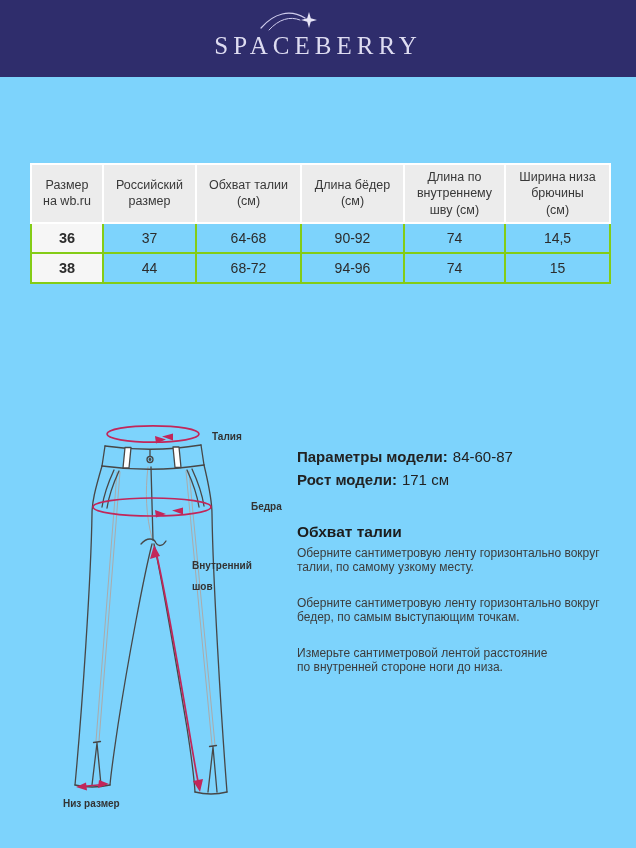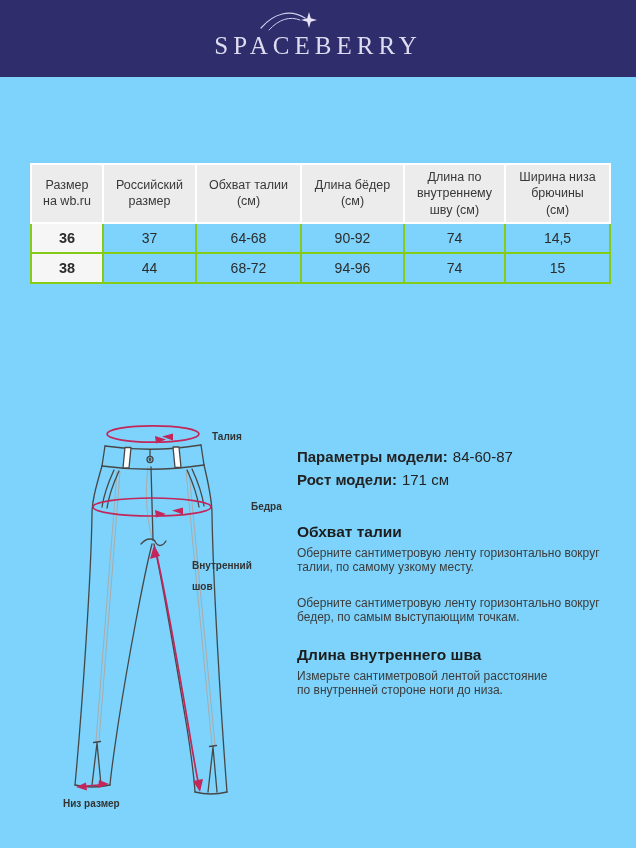--- a/index.html
+++ b/index.html
@@ -193,19 +193,18 @@
     <div class="msec first">
       <h3>Обхват талии</h3>
       <p>Оберните сантиметровую ленту горизонтально вокруг
 талии, по самому узкому месту.</p>
     </div>
     <div class="msec">
       <p>Оберните сантиметровую ленту горизонтально вокруг
 бедер, по самым выступающим точкам.</p>
     </div>
     <div class="msec">
-      <h3>Длина внутреннего шва</h3>
       <p>Измерьте сантиметровой лентой расстояние
 по внутренней стороне ноги до низа.</p>
     </div>
   </div>
 
 </div>
 
 </body></html>

